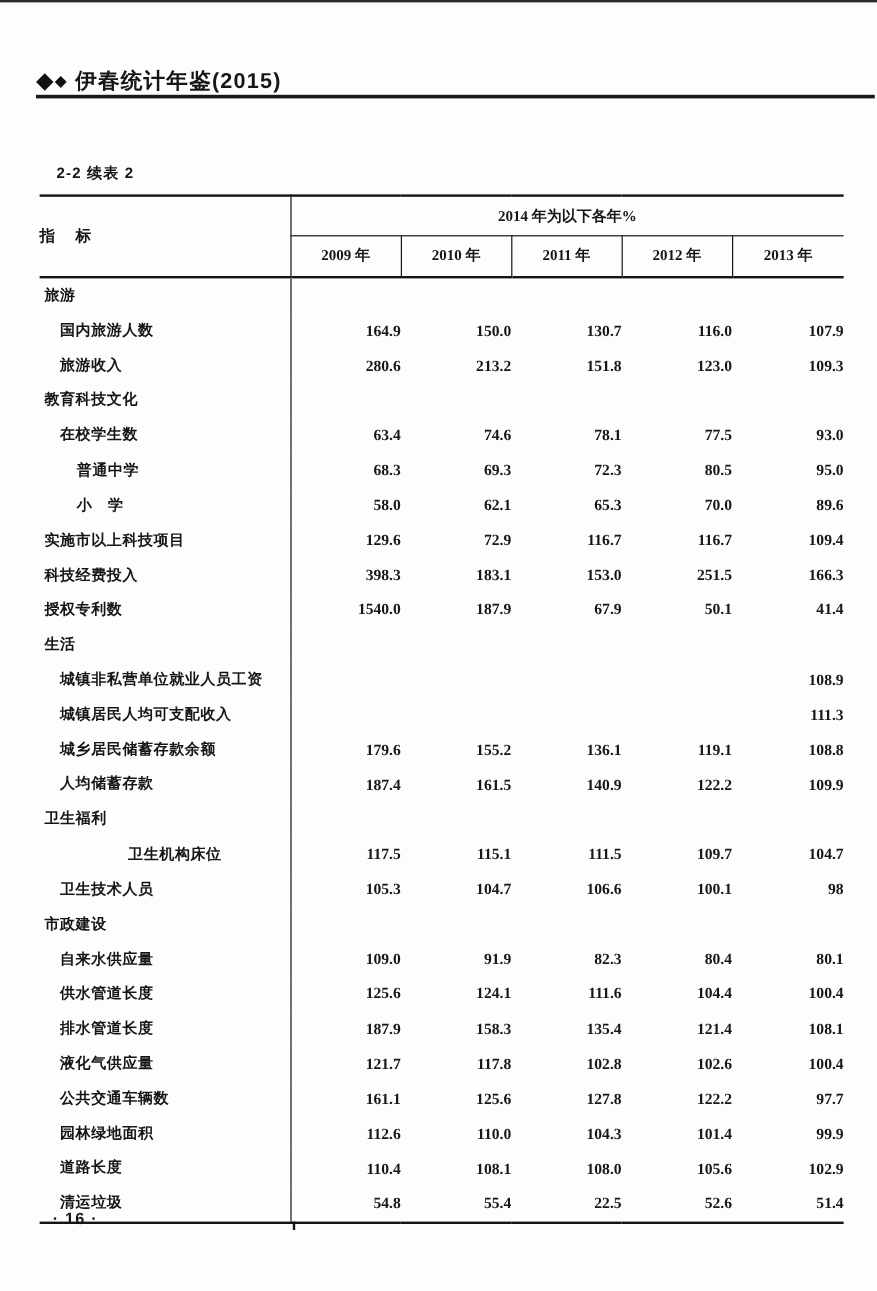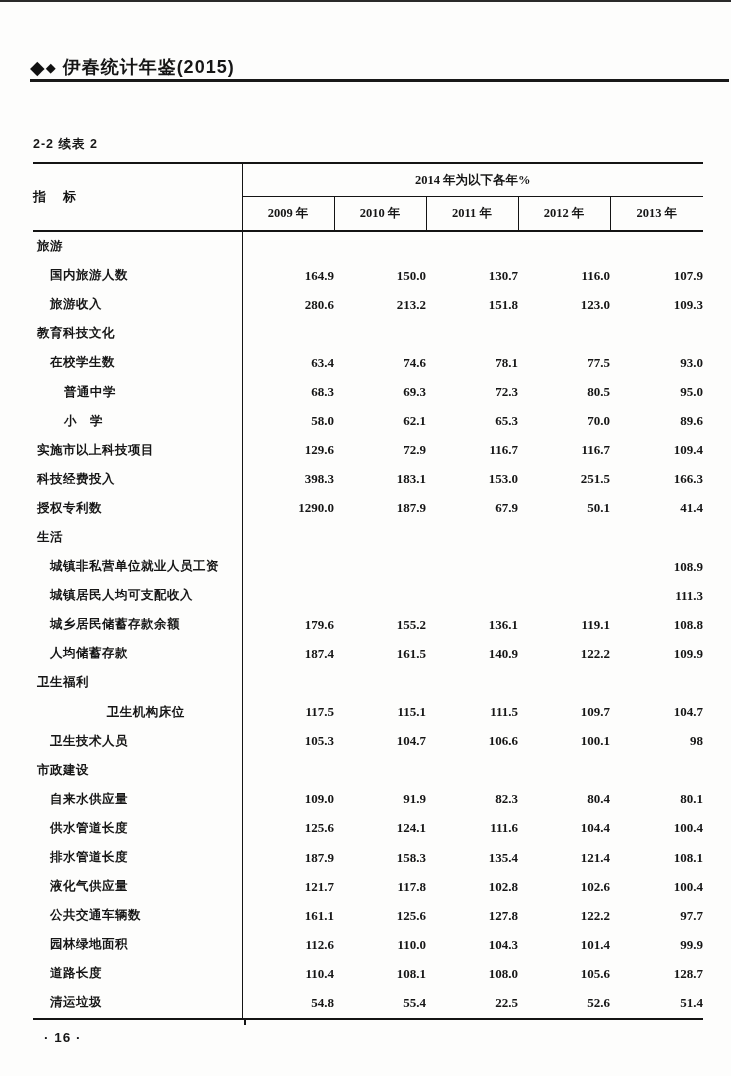--- a/index.html
+++ b/index.html
@@ -9,21 +9,21 @@
     margin:0 auto;
   }
   .scan-top-line{position:absolute;left:0;top:0;width:731px;height:2px;background:#2a2a2a;}
   
   .brand{position:absolute;left:30px;top:55px;height:24px;display:flex;align-items:center;}
   .diamond-lg{font-size:19px;line-height:19px;color:#111;}
   .diamond-sm{font-size:13px;line-height:13px;color:#111;margin-left:1px;margin-right:7px;}
   .brand-title{font-size:18px;font-weight:700;letter-spacing:1px;}
   .brand-rule{position:absolute;left:30px;top:79px;width:699px;height:3px;background:#191919;}
   
-  .table-note{position:absolute;left:33px;top:136px;font-size:12.5px;font-weight:700;letter-spacing:1px;}
+  .table-note{position:absolute;left:47px;top:136px;font-size:12.5px;font-weight:700;letter-spacing:1px;}
   
   table.stat{
     position:absolute;left:33px;top:162px;width:670px;
     border-collapse:collapse;table-layout:fixed;
     border-top:2.5px solid #141414;border-bottom:2.5px solid #141414;
   }
   table.stat th, table.stat td{padding:0;margin:0;}
   thead th{font-weight:700;font-size:12.5px;vertical-align:middle;}
   th.indicator-header{
     border-right:1.6px solid #141414;border-bottom:2px solid #141414;
@@ -39,21 +39,21 @@
   }
   tr.years-row th + th{border-left:1.5px solid #141414;}
   tbody td{height:29.1px;font-size:12.5px;font-weight:700;vertical-align:middle;}
   td.label-cell{border-right:1.6px solid #141414;letter-spacing:0.5px;}
   td.num-cell{
     text-align:right;padding-right:9px;
     font-family:"Liberation Serif","Liberation Sans",serif;font-size:13px;
   }
   .divider-overshoot{position:absolute;left:244px;top:1018px;width:2px;height:7px;background:#141414;}
   
-  .page-num{position:absolute;left:44px;top:1030px;font-size:13.5px;font-weight:700;letter-spacing:1px;}
+  .page-num{position:absolute;left:44px;top:1008px;font-size:13.5px;font-weight:700;letter-spacing:1px;}
 </style>
 </head>
 <body>
 
 <div class="page">
 
   <div class="scan-top-line"></div>
 
   <div class="brand">
     <span class="diamond-lg">◆</span>
@@ -154,21 +154,21 @@
         <tr>
           <td class="label-cell" style="padding-left: 4px;">科技经费投入</td>
           <td class="num-cell">398.3</td>
           <td class="num-cell">183.1</td>
           <td class="num-cell">153.0</td>
           <td class="num-cell">251.5</td>
           <td class="num-cell">166.3</td>
         </tr>
         <tr>
           <td class="label-cell" style="padding-left: 4px; margin-left: 35px;">授权专利数</td>
-          <td class="num-cell">1290.0</td>
+          <td class="num-cell">1540.0</td>
           <td class="num-cell">187.9</td>
           <td class="num-cell">67.9</td>
           <td class="num-cell">50.1</td>
           <td class="num-cell">41.4</td>
         </tr>
         <tr>
           <td class="label-cell" style="padding-left: 4px;">生活</td>
           <td class="num-cell"></td>
           <td class="num-cell"></td>
           <td class="num-cell"></td>
@@ -286,21 +286,21 @@
           <td class="num-cell">104.3</td>
           <td class="num-cell">101.4</td>
           <td class="num-cell">99.9</td>
         </tr>
         <tr>
           <td class="label-cell" style="padding-left: 17px;">道路长度</td>
           <td class="num-cell">110.4</td>
           <td class="num-cell">108.1</td>
           <td class="num-cell">108.0</td>
           <td class="num-cell">105.6</td>
-          <td class="num-cell">128.7</td>
+          <td class="num-cell">102.9</td>
         </tr>
         <tr>
           <td class="label-cell" style="padding-left: 17px;">清运垃圾</td>
           <td class="num-cell">54.8</td>
           <td class="num-cell">55.4</td>
           <td class="num-cell">22.5</td>
           <td class="num-cell">52.6</td>
           <td class="num-cell">51.4</td>
         </tr>
       </tbody>

